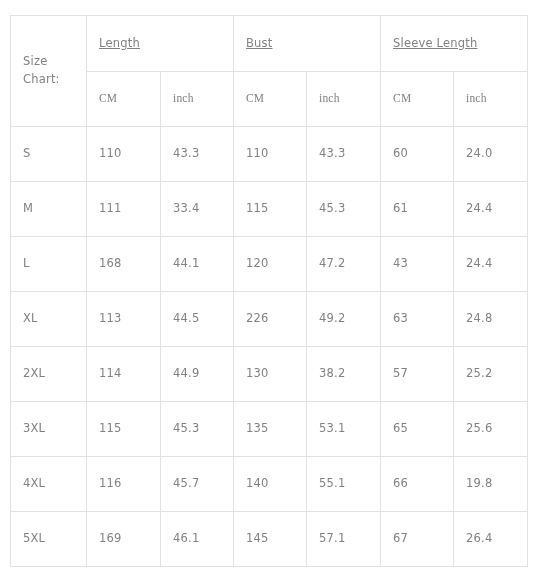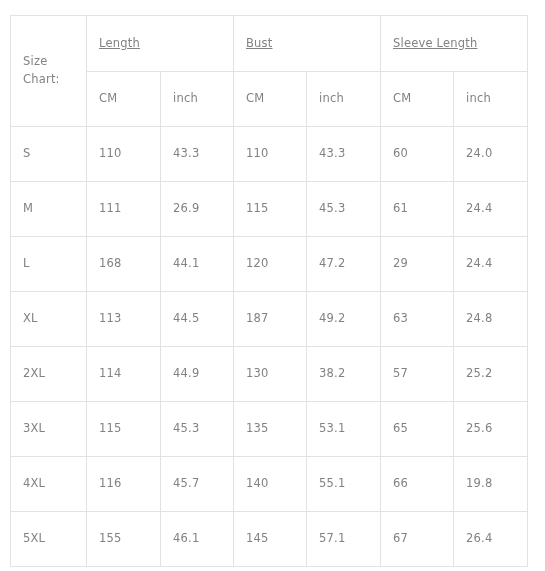--- a/index.html
+++ b/index.html
@@ -49,20 +49,21 @@
 
   td.size-label-cell {
     height: 109px;
   }
   td.group-head {
     height: 55px;
     text-decoration: underline;
   }
   td.sub-head {
     height: 54px;
+    font-family: Liberation Serif, serif;
   }
   td.body-cell {
     height: 54px;
   }
   .size-chart-title {
     display: block;
     white-space: pre-line;
   }
 </style>
 </head>
@@ -104,40 +105,40 @@
           <td class="body-cell">110</td>
           <td class="body-cell">43.3</td>
           <td class="body-cell">110</td>
           <td class="body-cell">43.3</td>
           <td class="body-cell">60</td>
           <td class="body-cell">24.0</td>
         </tr>
         <tr>
           <td class="body-cell">M</td>
           <td class="body-cell">111</td>
-          <td class="body-cell">26.9</td>
+          <td class="body-cell">33.4</td>
           <td class="body-cell">115</td>
           <td class="body-cell">45.3</td>
           <td class="body-cell">61</td>
           <td class="body-cell">24.4</td>
         </tr>
         <tr>
           <td class="body-cell">L</td>
           <td class="body-cell">168</td>
           <td class="body-cell">44.1</td>
           <td class="body-cell">120</td>
           <td class="body-cell">47.2</td>
-          <td class="body-cell">29</td>
+          <td class="body-cell">43</td>
           <td class="body-cell">24.4</td>
         </tr>
         <tr>
           <td class="body-cell">XL</td>
           <td class="body-cell">113</td>
           <td class="body-cell">44.5</td>
-          <td class="body-cell">187</td>
+          <td class="body-cell">226</td>
           <td class="body-cell">49.2</td>
           <td class="body-cell">63</td>
           <td class="body-cell">24.8</td>
         </tr>
         <tr>
           <td class="body-cell">2XL</td>
           <td class="body-cell">114</td>
           <td class="body-cell">44.9</td>
           <td class="body-cell">130</td>
           <td class="body-cell">38.2</td>
@@ -157,21 +158,21 @@
           <td class="body-cell">4XL</td>
           <td class="body-cell">116</td>
           <td class="body-cell">45.7</td>
           <td class="body-cell">140</td>
           <td class="body-cell">55.1</td>
           <td class="body-cell">66</td>
           <td class="body-cell">19.8</td>
         </tr>
         <tr>
           <td class="body-cell">5XL</td>
-          <td class="body-cell">155</td>
+          <td class="body-cell">169</td>
           <td class="body-cell">46.1</td>
           <td class="body-cell">145</td>
           <td class="body-cell">57.1</td>
           <td class="body-cell">67</td>
           <td class="body-cell">26.4</td>
         </tr>
       </tbody>
     </table>
   </div>
 </div>

